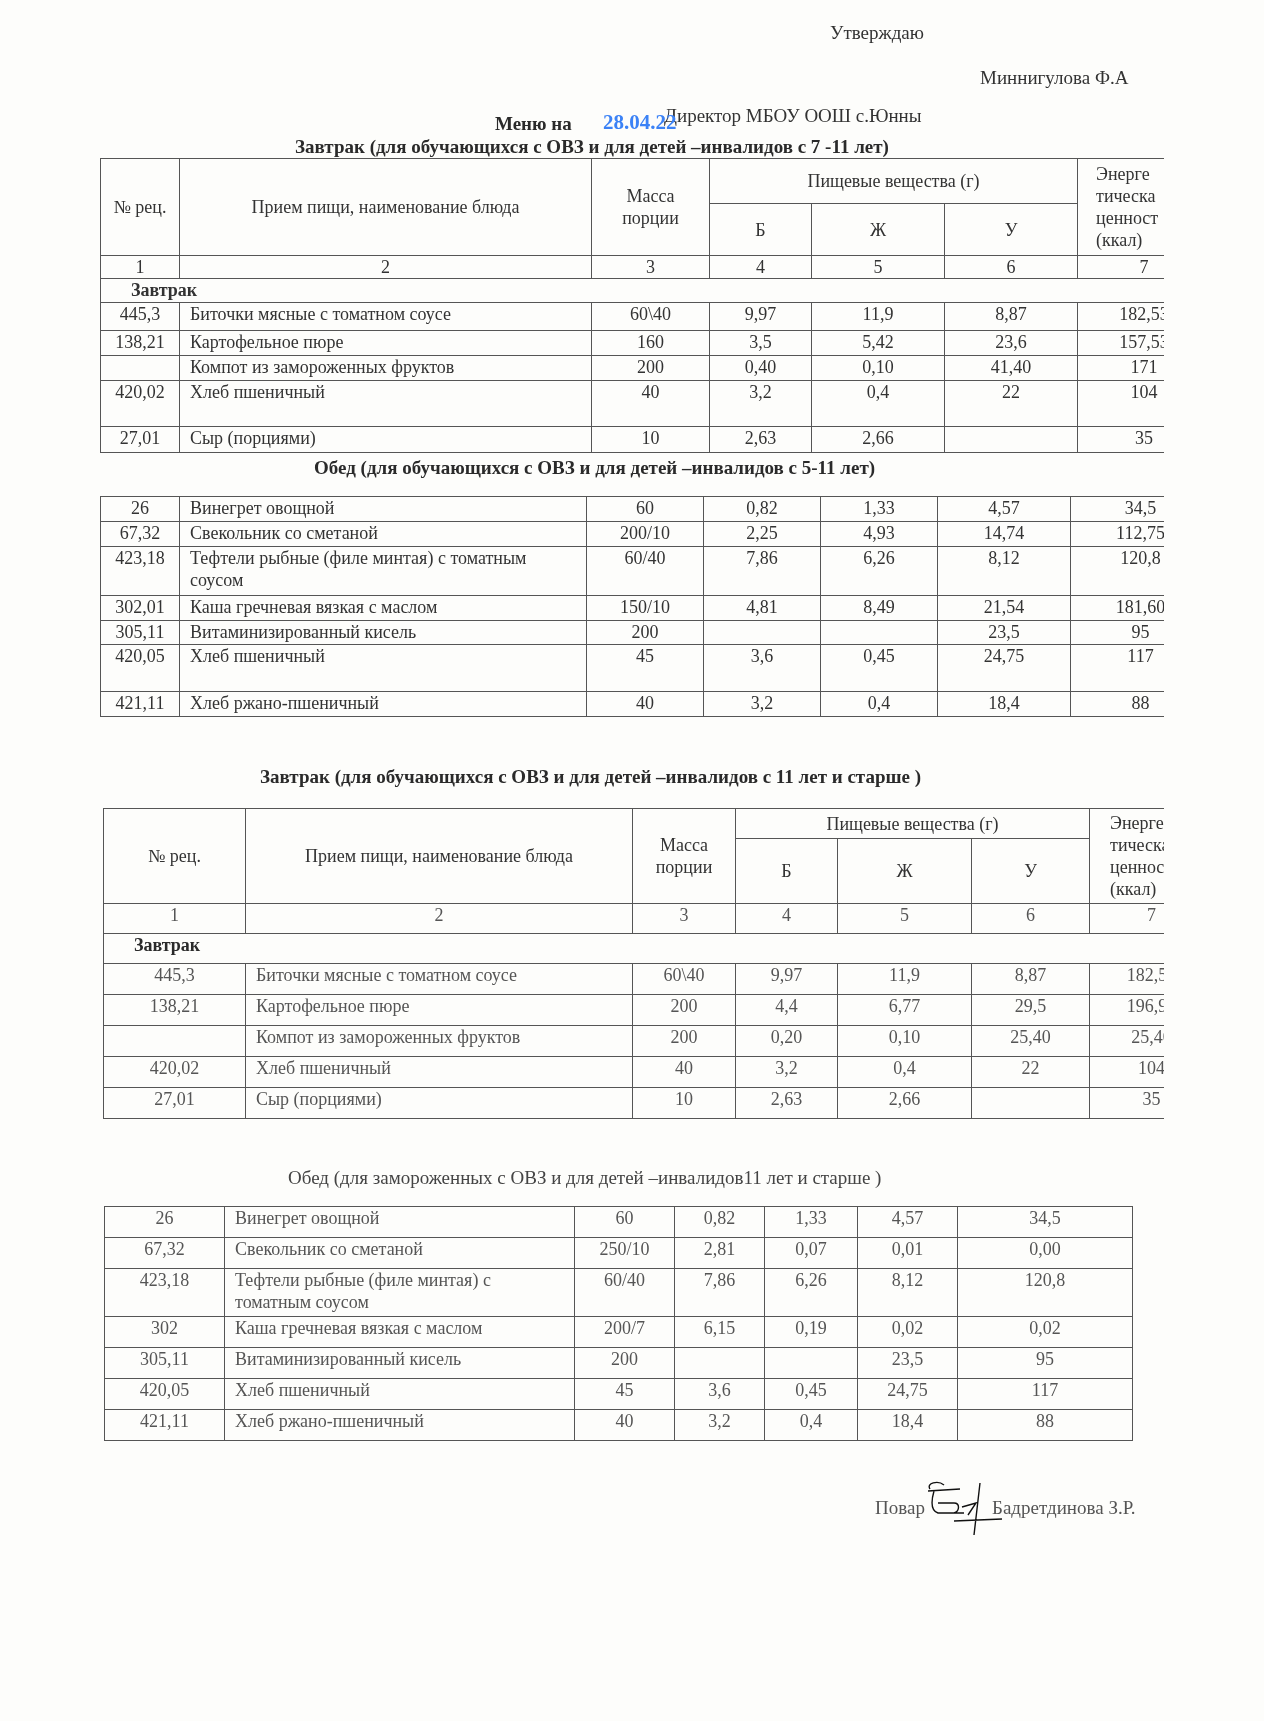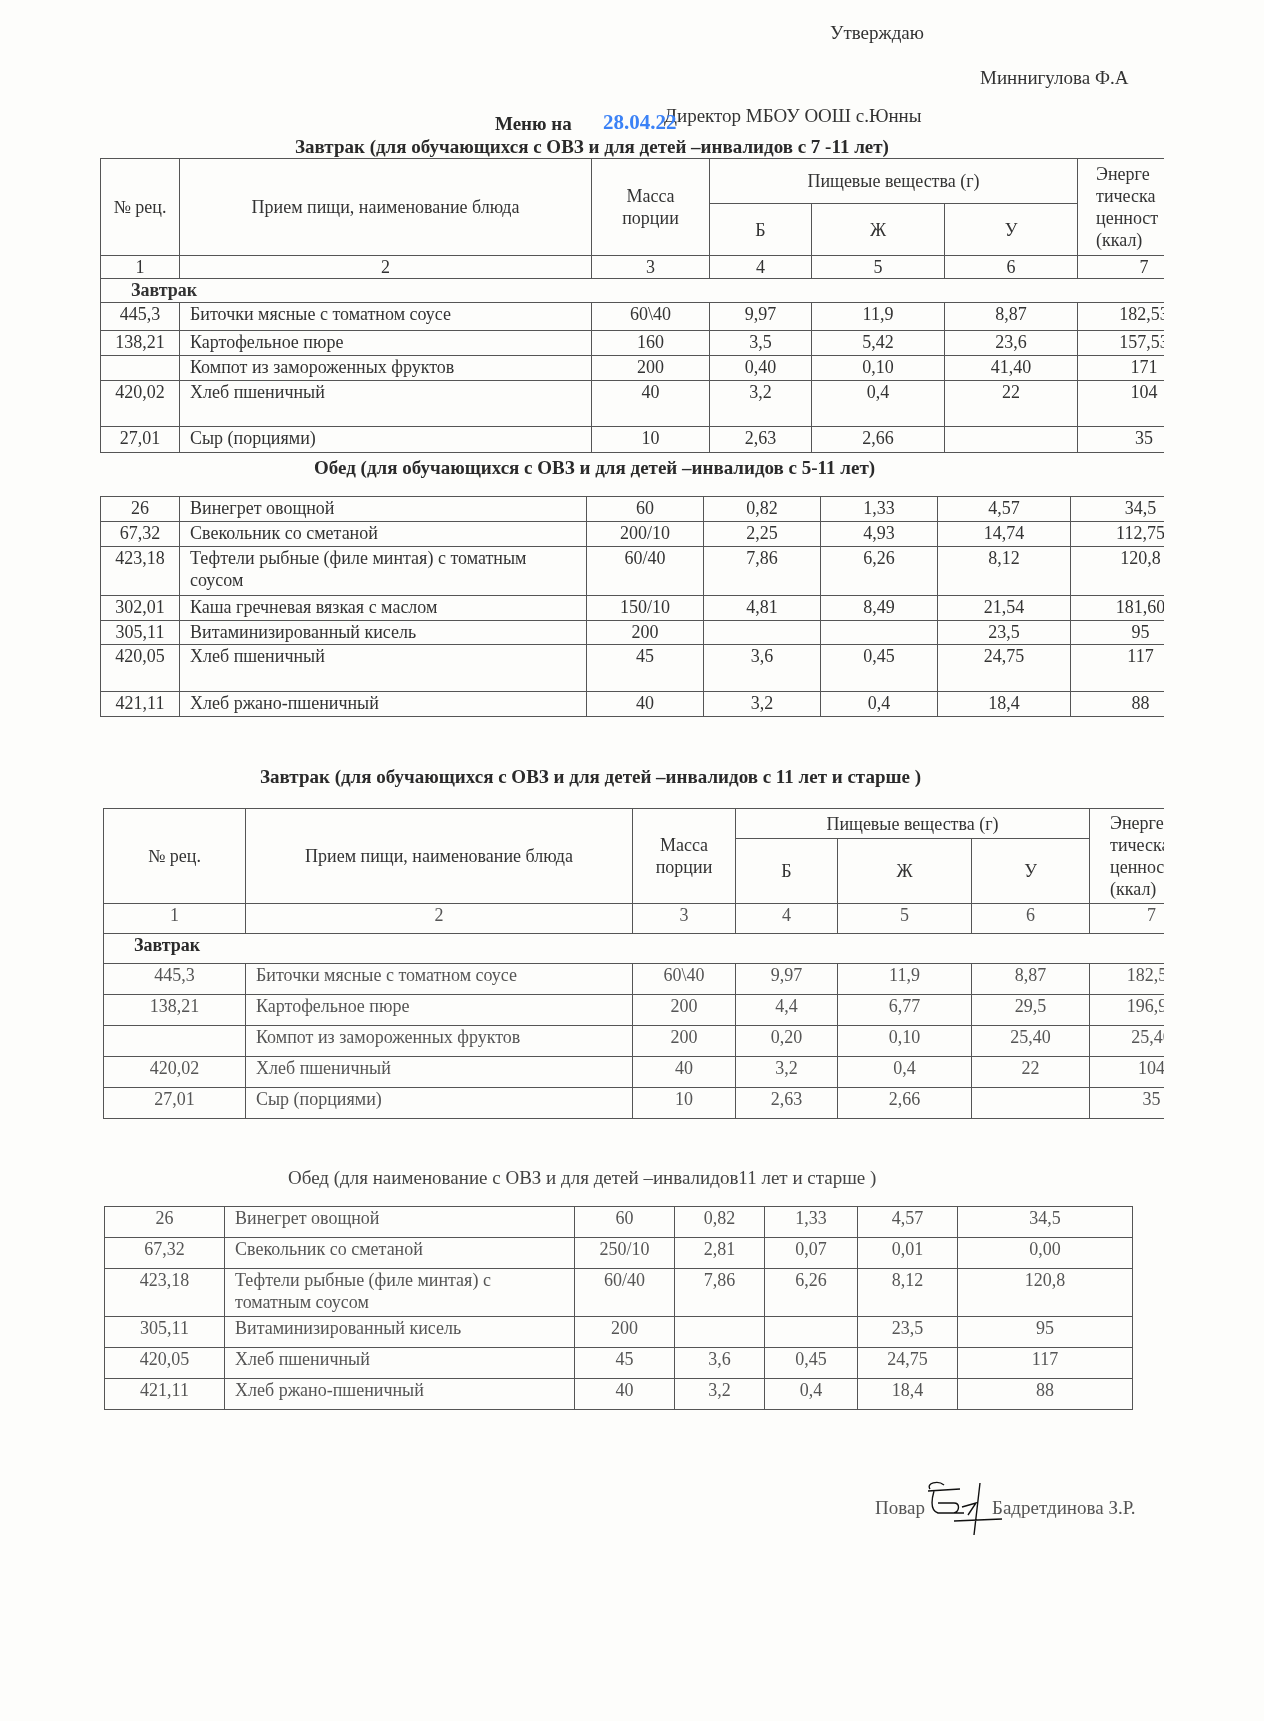--- a/index.html
+++ b/index.html
@@ -278,21 +278,21 @@
           <td class="c">10</td>
           <td class="c">2,63</td>
           <td class="c">2,66</td>
           <td class="c"></td>
           <td class="c">35</td>
   </tr>
 </tbody>
     </table>
 </div>
 
-<div class="abs title" style="left:288px; top:1167px; font-weight:normal; color:#444;">Обед (для наименование  с ОВЗ и для детей –инвалидов11 лет и старше )</div>
+<div class="abs title" style="left:288px; top:1167px; font-weight:normal; color:#444;">Обед (для замороженных  с ОВЗ и для детей –инвалидов11 лет и старше )</div>
 
 <table class="faded" style="left:104px; top:1206px; width:1028px;">
   <colgroup>
       <col style="width:120px">
       <col style="width:350px">
       <col style="width:100px">
       <col style="width:90px">
       <col style="width:93px">
       <col style="width:100px">
       <col style="width:175px">
@@ -319,20 +319,29 @@
   <tr style="height:48px">
     <td class="c">423,18</td>
         <td class="name">Тефтели рыбные (филе минтая) с томатным соусом</td>
         <td class="c">60/40</td>
         <td class="c">7,86</td>
         <td class="c">6,26</td>
         <td class="c">8,12</td>
         <td class="c">120,8</td>
   </tr>
   <tr style="height:31px">
+    <td class="c">302</td>
+        <td class="name">Каша гречневая вязкая с маслом</td>
+        <td class="c">200/7</td>
+        <td class="c">6,15</td>
+        <td class="c">0,19</td>
+        <td class="c">0,02</td>
+        <td class="c">0,02</td>
+  </tr>
+  <tr style="height:31px">
     <td class="c">305,11</td>
         <td class="name">Витаминизированный кисель</td>
         <td class="c">200</td>
         <td class="c"></td>
         <td class="c"></td>
         <td class="c">23,5</td>
         <td class="c">95</td>
   </tr>
   <tr style="height:31px">
     <td class="c">420,05</td>

